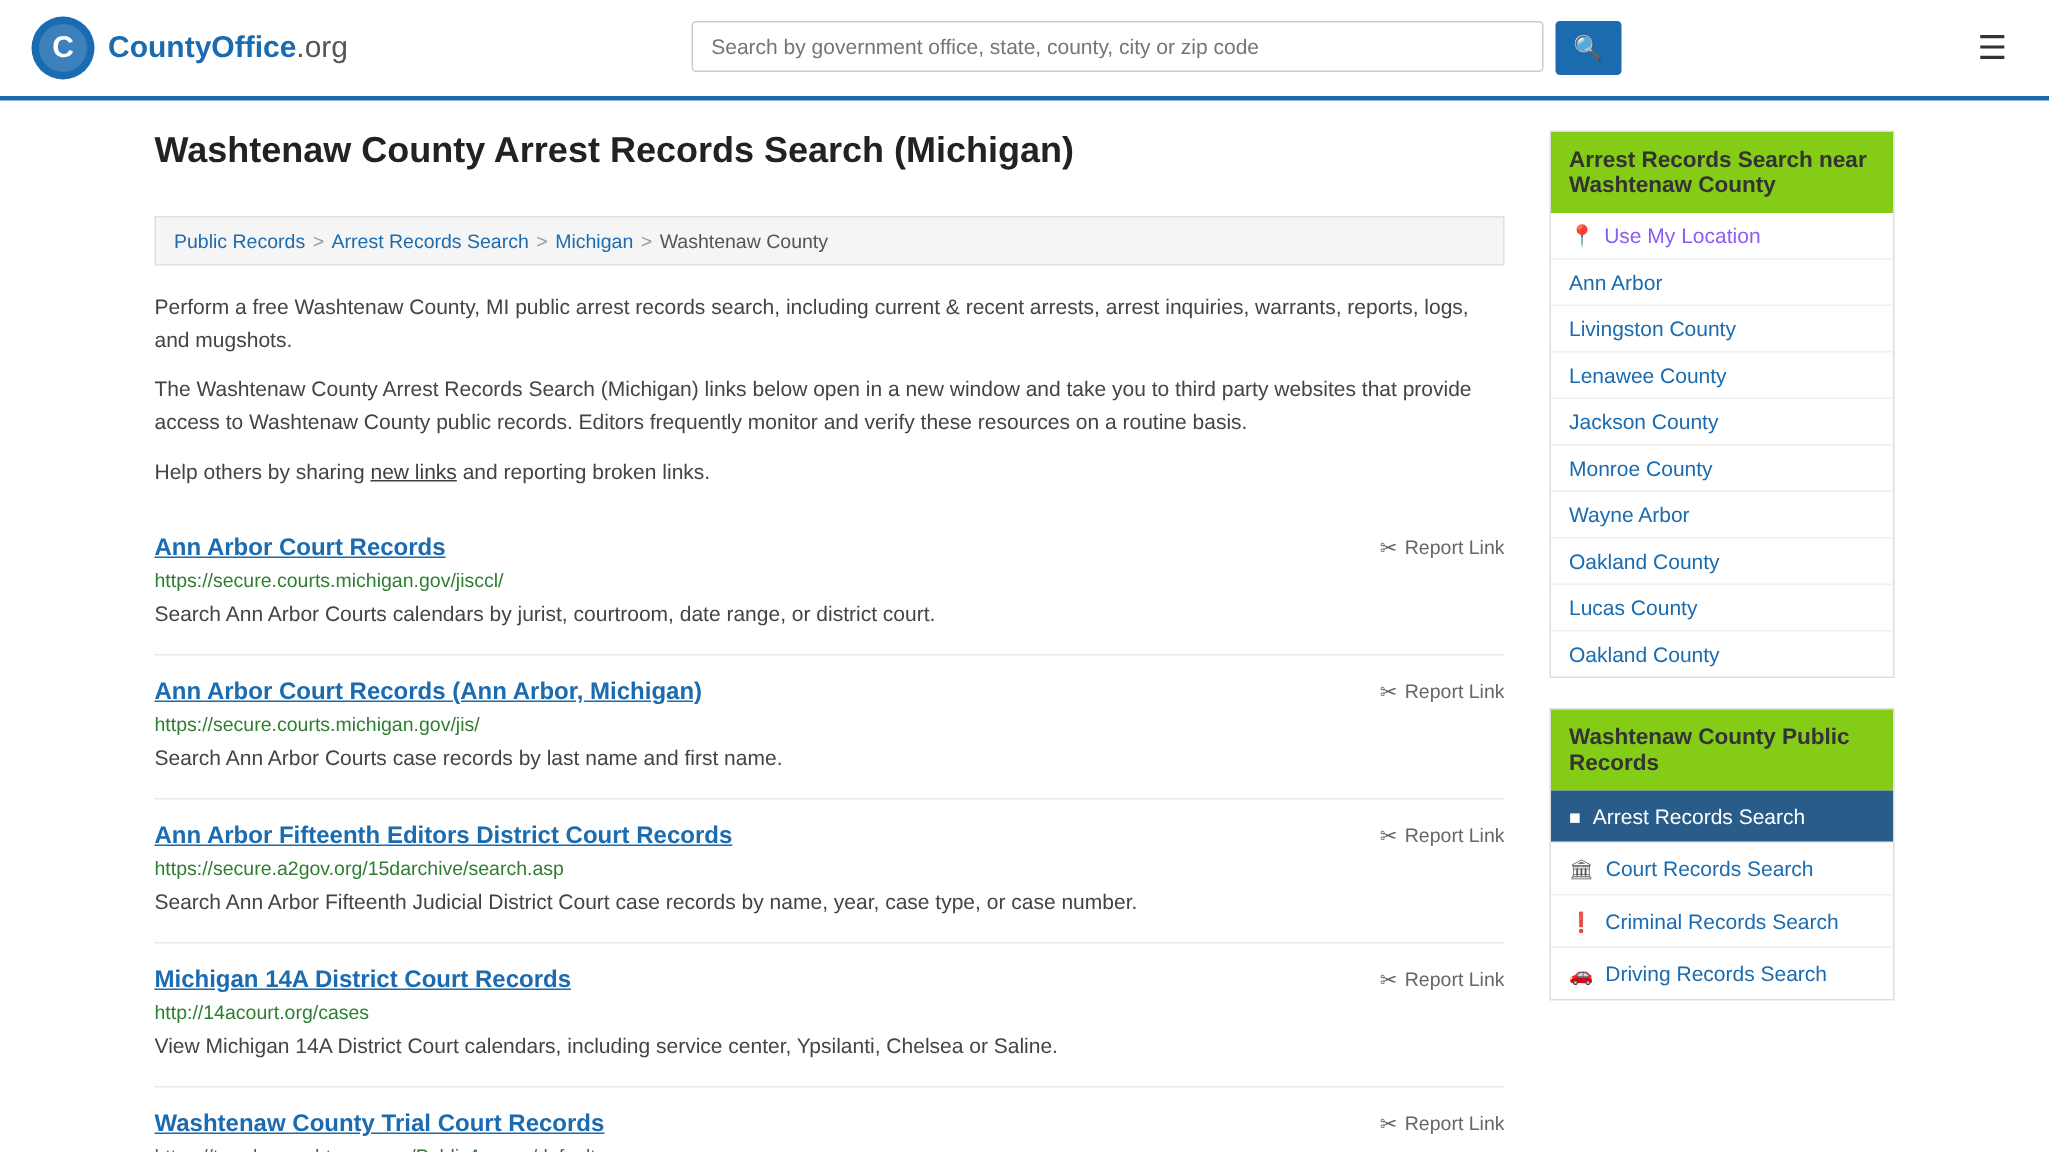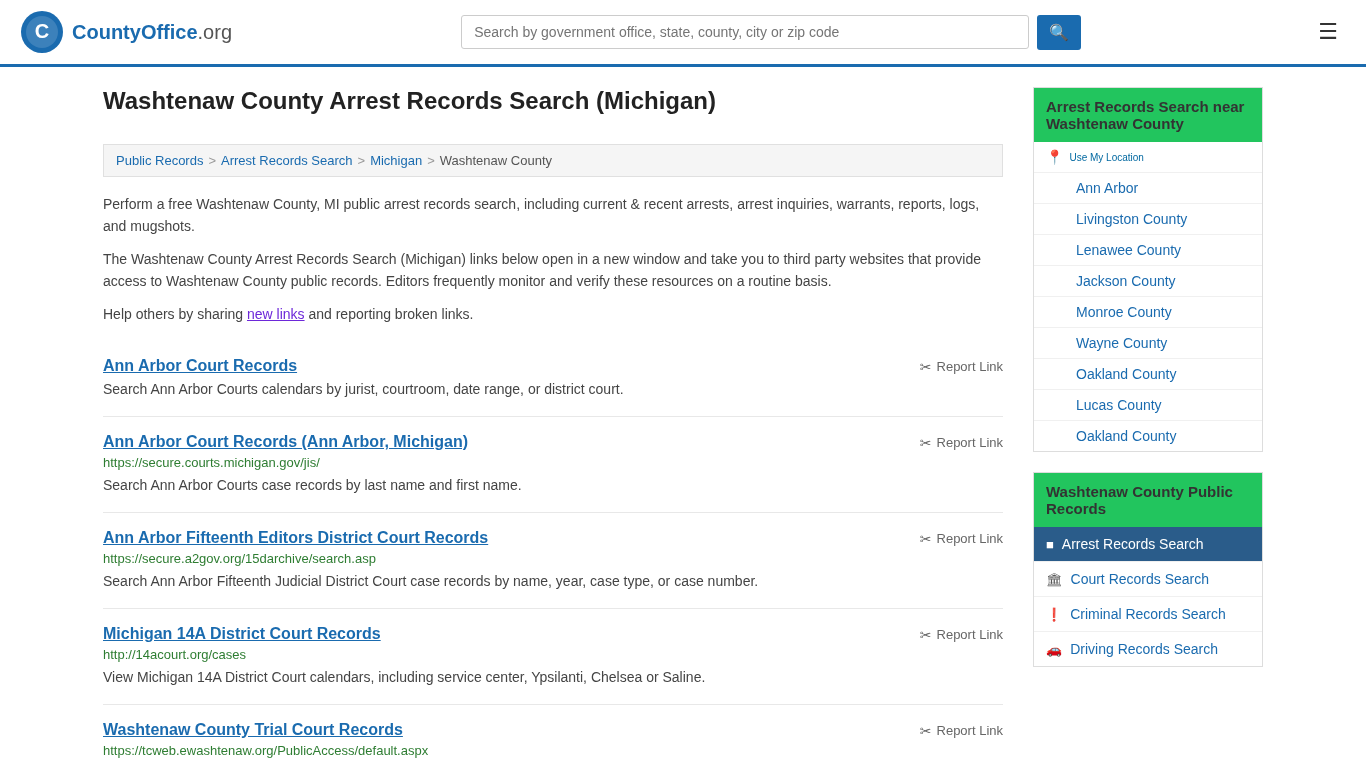--- a/index.html
+++ b/index.html
@@ -103,21 +103,21 @@
     #description a { color: #1a6baf; text-decoration: underline; }
 
     
     .result-item {
       border-bottom: 1px solid #e8e8e8;
       padding: 16px 0;
     }
     .result-title-row {
       display: flex;
       justify-content: space-between;
-      align-items: flex-end;
+      align-items: flex-start;
       margin-bottom: 4px;
     }
     .result-title {
       font-size: 16px;
       font-weight: bold;
       color: #1a6baf;
       text-decoration: underline;
       cursor: pointer;
     }
     .report-link-btn {
@@ -143,45 +143,44 @@
       line-height: 1.5;
     }
     .sidebar-section {
       border: 1px solid #ddd;
       margin-bottom: 20px;
     }
     .sidebar-section-title {
       font-size: 15px;
       font-weight: bold;
       color: #333;
-      background: #22c55e;
+      background: #84cc16;
       padding: 10px 12px;
     }
     .sidebar-location-list {
       list-style: none;
       padding: 0;
     }
     .sidebar-location-item {
       padding: 7px 12px;
       border-bottom: 1px solid #f0f0f0;
       display: flex;
       align-items: center;
       gap: 6px;
     }
     .sidebar-location-item:last-child { border-bottom: none; }
     .sidebar-location-link {
       color: #1a6baf;
       text-decoration: none;
       font-size: 14px;
       cursor: pointer;
-      margin-left: 30px;
     }
     .use-my-location {
-      color: #0369a1;
-      font-size: 10px;
+      color: #8b5cf6;
+      font-size: 14px;
       cursor: pointer;
       text-decoration: none;
     }
 
     
     .sidebar-record-item {
       display: flex;
       align-items: center;
       gap: 8px;
       padding: 9px 12px;
@@ -236,34 +235,35 @@
       <span class="breadcrumb-sep">&gt;</span>
       <a class="breadcrumb-link">Michigan</a>
       <span class="breadcrumb-sep">&gt;</span>
       <span>Washtenaw County</span>
     </div>
 
     <div id="description">
       <p>Perform a free Washtenaw County, MI public arrest records search, including current &amp; recent arrests, arrest inquiries, warrants, reports, logs, and mugshots.</p>
       <p>The Washtenaw County Arrest Records Search (Michigan) links below open in a new window and take you to third party websites that provide access to Washtenaw County public records. Editors frequently monitor and verify these resources on a routine basis.</p>
       <p>
-        <span>Help others by sharing </span><a style="color:#6d28d9;">new links</a><span> and reporting broken links.</span>
+        <span>Help others by sharing </span><a style="color:#404040;">new links</a><span> and reporting broken links.</span>
       </p>
     </div>
 
     <div id="results-list">
 
       <div class="result-item">
         <div class="result-title-row">
           <a class="result-title">Ann Arbor Court Records</a>
           <button class="report-link-btn">
             <span style="font-size:14px;">✂</span>
             <span>Report Link</span>
           </button>
         </div>
+        <div class="result-url">https://secure.courts.michigan.gov/jisccl/</div>
         <div class="result-desc">Search Ann Arbor Courts calendars by jurist, courtroom, date range, or district court.</div>
       </div>
 
       <div class="result-item">
         <div class="result-title-row">
           <a class="result-title">Ann Arbor Court Records (Ann Arbor, Michigan)</a>
           <button class="report-link-btn">
             <span style="font-size:14px;">✂</span>
             <span>Report Link</span>
           </button>
@@ -328,21 +328,21 @@
         <li class="sidebar-location-item">
           <a class="sidebar-location-link">Lenawee County</a>
         </li>
         <li class="sidebar-location-item">
           <a class="sidebar-location-link">Jackson County</a>
         </li>
         <li class="sidebar-location-item">
           <a class="sidebar-location-link">Monroe County</a>
         </li>
         <li class="sidebar-location-item">
-          <a class="sidebar-location-link">Wayne County</a>
+          <a class="sidebar-location-link">Wayne Arbor</a>
         </li>
         <li class="sidebar-location-item">
           <a class="sidebar-location-link">Oakland County</a>
         </li>
         <li class="sidebar-location-item">
           <a class="sidebar-location-link">Lucas County</a>
         </li>
         <li class="sidebar-location-item">
           <a class="sidebar-location-link">Oakland County</a>
         </li>

